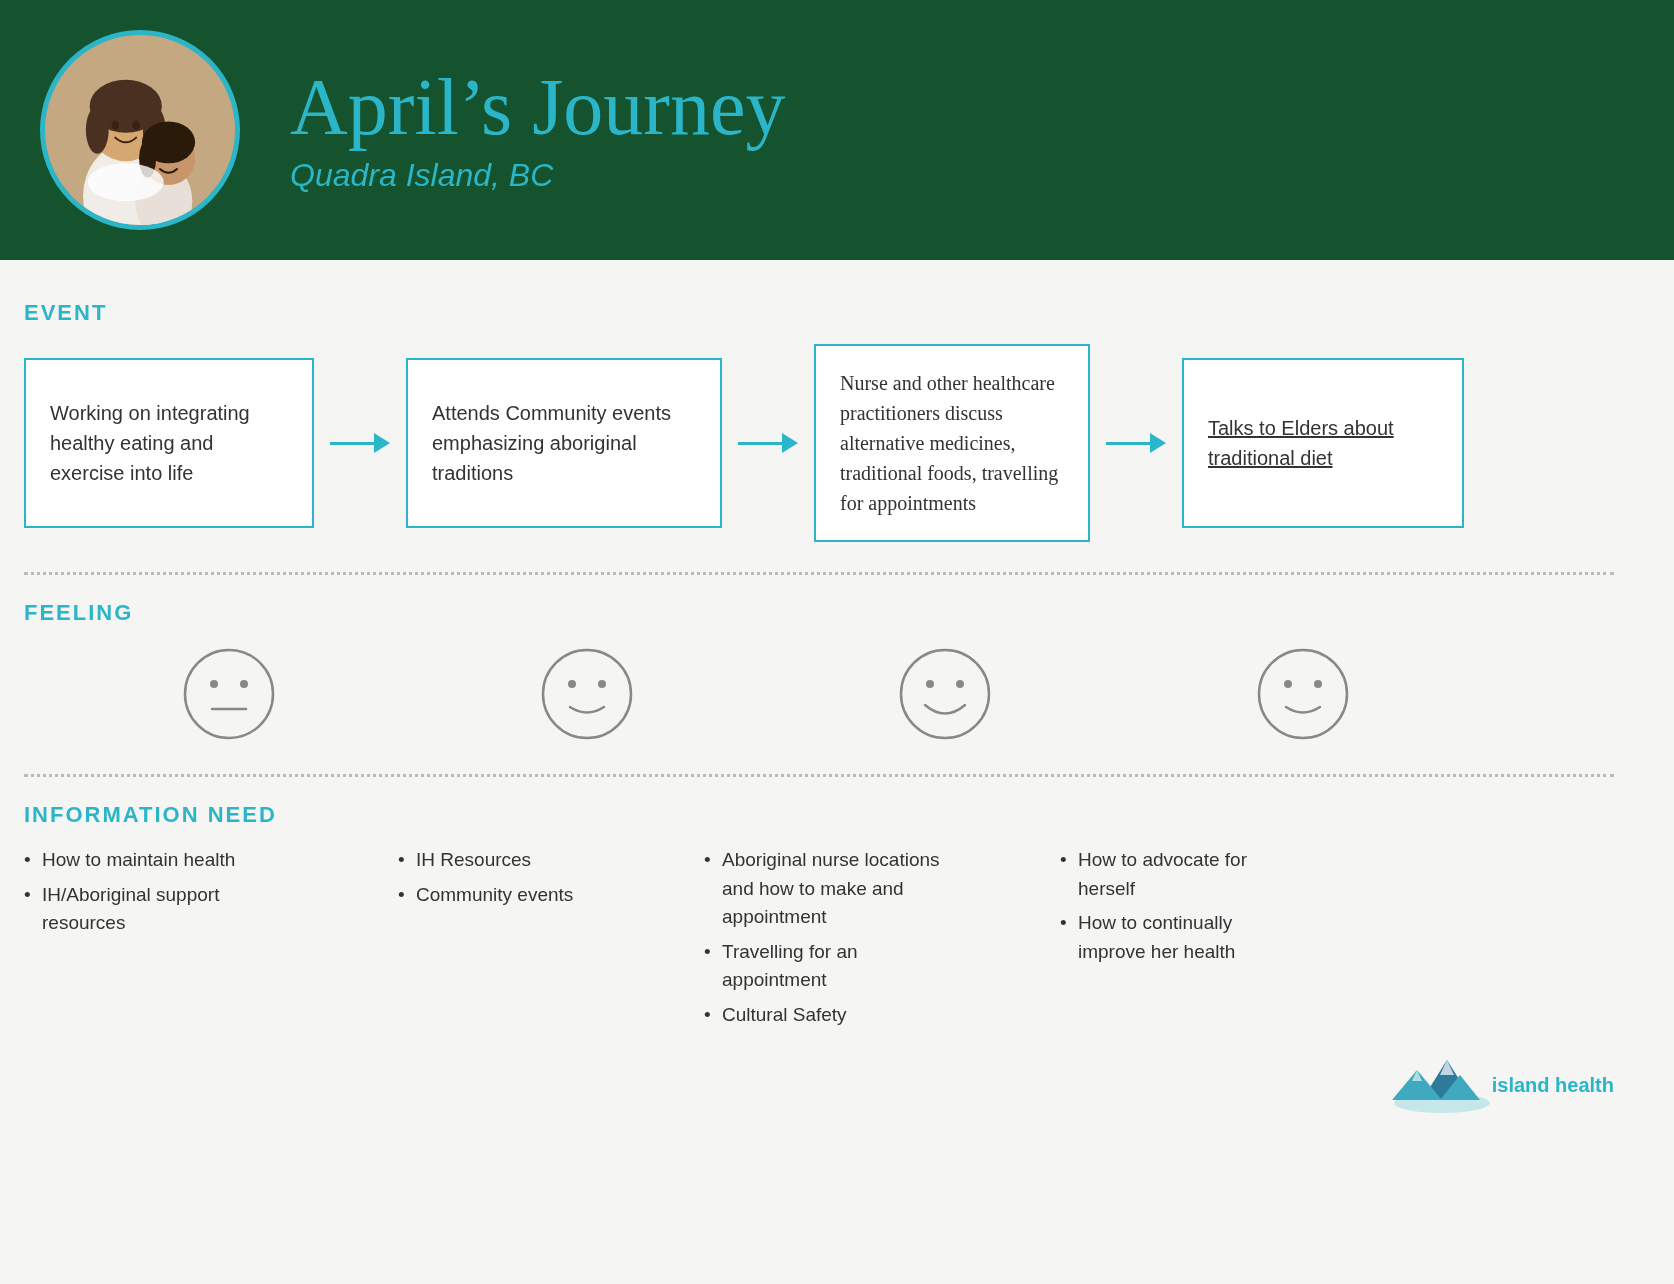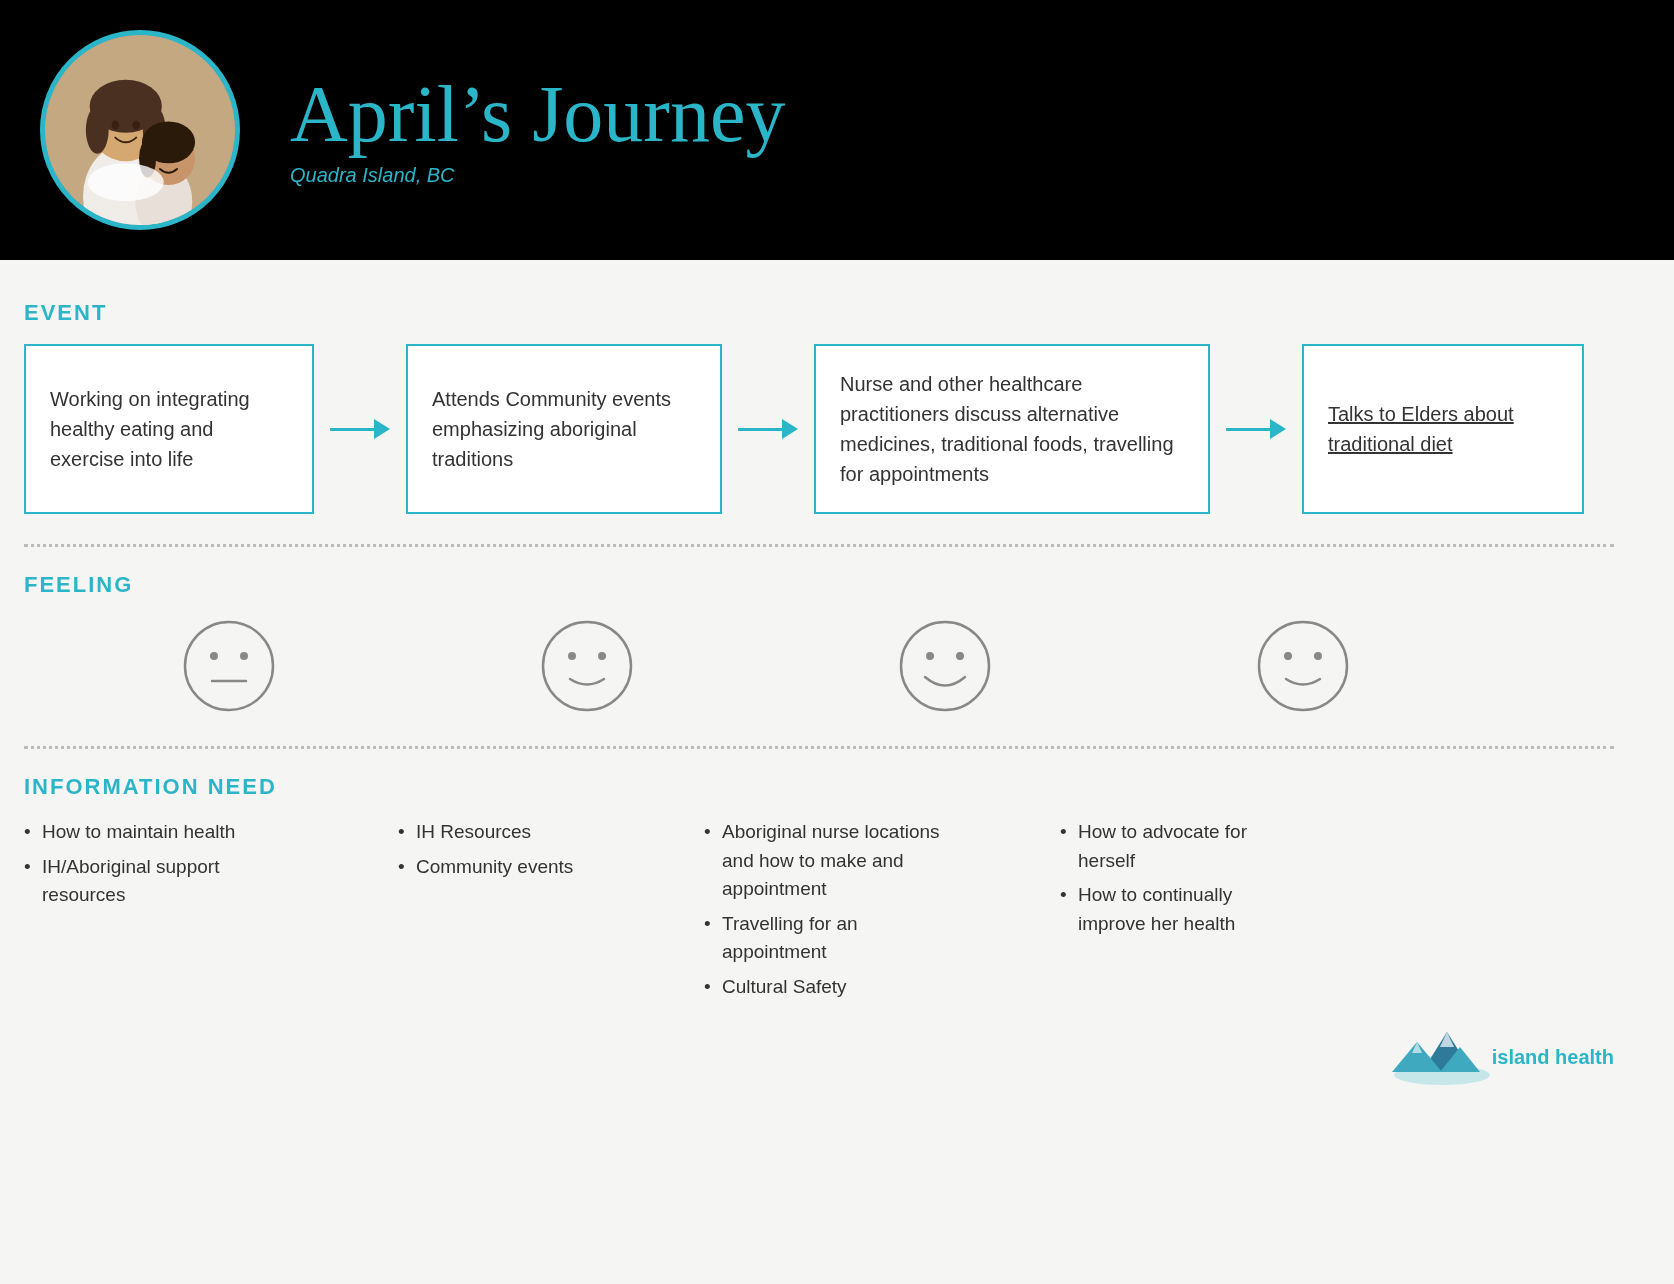--- a/index.html
+++ b/index.html
@@ -6,21 +6,21 @@
     body {
       font-family: Arial, sans-serif;
       background: #f5f5f3;
       width: 1674px;
       min-height: 1284px;
       color: #333;
     }
 
     
     .header {
-      background: #000000;
+      background: #14532d;
       display: flex;
       align-items: center;
       padding: 30px 60px 30px 40px;
       min-height: 230px;
     }
     .avatar-container {
       width: 200px;
       height: 200px;
       border-radius: 50%;
       border: 5px solid #2bb5c8;
@@ -40,21 +40,21 @@
       margin-left: 50px;
     }
     .header-title {
       font-size: 80px;
       color: #2bb5c8;
       font-weight: 300;
       line-height: 1;
       font-family: Georgia, serif;
     }
     .header-subtitle {
-      font-size: 20px;
+      font-size: 32px;
       color: #2bb5c8;
       font-style: italic;
       margin-top: 10px;
     }
 
     
     .main {
       padding: 30px 60px 40px 24px;
     }
 
@@ -81,21 +81,21 @@
       font-size: 20px;
       line-height: 1.5;
       color: #333;
       background: #fff;
       min-height: 170px;
       display: flex;
       align-items: center;
     }
     .event-box-1 { width: 290px; }
     .event-box-2 { width: 316px; }
-    .event-box-3 { width: 396px; }
+    .event-box-3 { width: 276px; font-family: Liberation Serif, serif; }
     .event-box-4 { width: 282px; text-decoration: underline; }
 
     .arrow-container {
       display: flex;
       align-items: center;
       padding: 0 8px;
     }
     .arrow {
       width: 60px;
       height: 20px;

